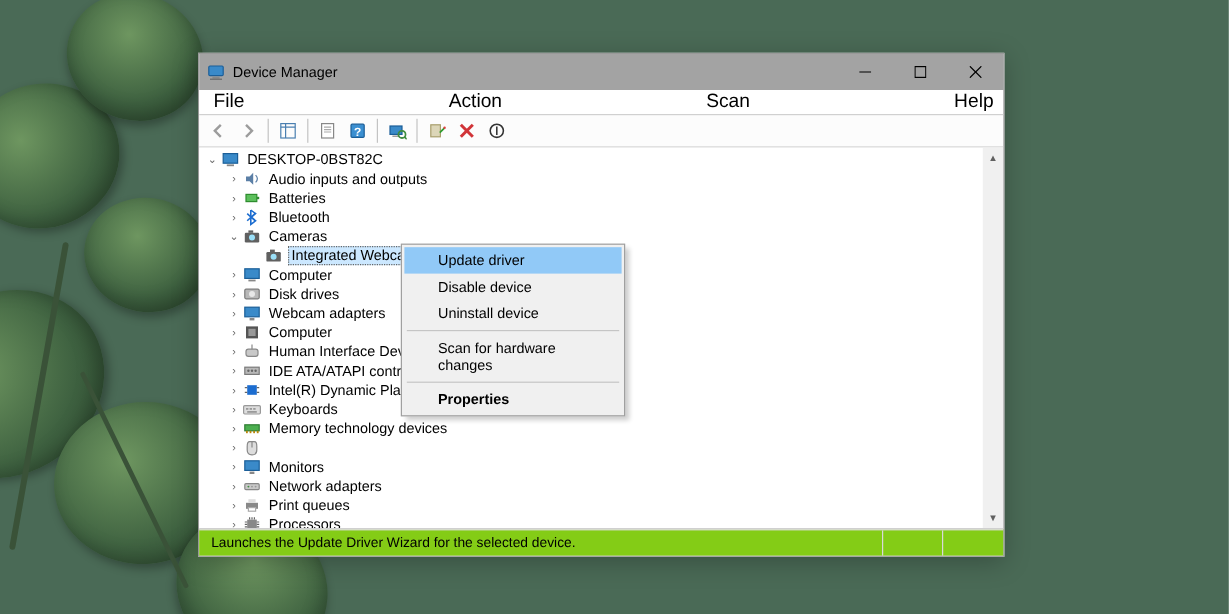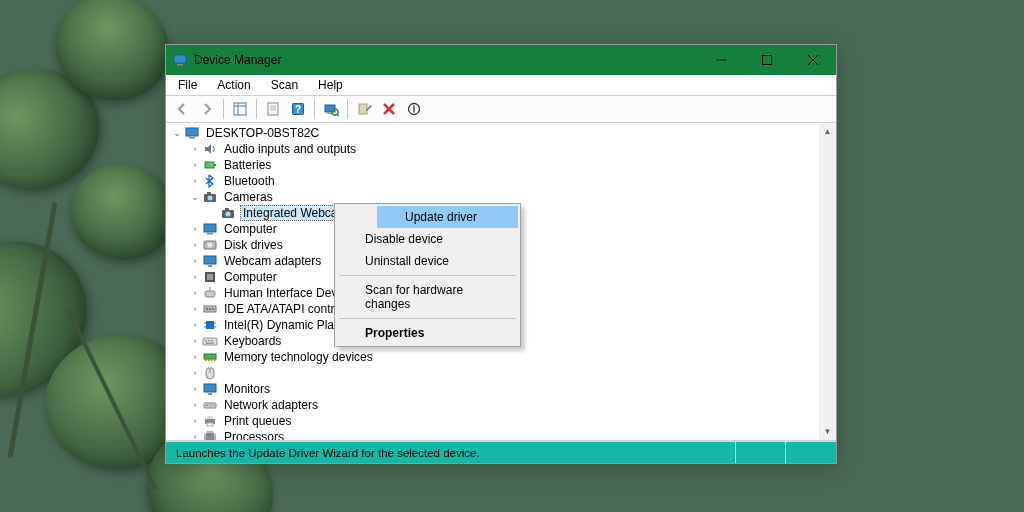--- a/index.html
+++ b/index.html
@@ -3,53 +3,53 @@
 <meta charset="utf-8">
 <style>
 * { margin: 0; padding: 0; box-sizing: border-box; font-family: 'Segoe UI', Tahoma, sans-serif; }
 body { width: 1024px; height: 512px; background: #4a6a56; position: relative; overflow: hidden; }
 
 
 .leaf { position: absolute; border-radius: 50% 50% 50% 50%; background: radial-gradient(ellipse at 40% 35%, #6e9660 0%, #3e6140 60%, #2d4b30 100%); box-shadow: inset -5px -5px 15px rgba(0,0,0,.25), 2px 4px 8px rgba(0,0,0,.3); }
 .stem { position: absolute; background: #3a5238; border-radius: 3px; }
 
 .window { position: absolute; left: 165px; top: 44px; width: 672px; height: 420px; background: #fff; border: 1px solid #999; display: flex; flex-direction: column; box-shadow: 0 4px 20px rgba(0,0,0,.25); }
-.titlebar { height: 30px; display: flex; align-items: center; padding-left: 6px; background: #15803d; }
+.titlebar { height: 30px; display: flex; align-items: center; padding-left: 6px; background: #a3a3a3; }
 .titlebar .icon-dm { width: 16px; height: 16px; margin-right: 6px; display: flex; align-items: center; justify-content: center; }
 .titlebar .title { font-size: 12px; flex: 1; color: #000; }
 .winbtns { display: flex; height: 100%; }
 .winbtn { width: 46px; display: flex; align-items: center; justify-content: center; cursor: pointer; }
 
-.menubar { height: 20px; display: flex; align-items: center; padding-left: 4px; gap: 4px; font-size: 12px; background: #fff; }
+.menubar { height: 20px; display: flex; align-items: center; padding-left: 4px; gap: 18px; font-size: 16px; background: #fff; justify-content: space-between; }
 .menubar span { padding: 2px 8px; cursor: default; }
 
 .toolbar { height: 28px; border-top: 1px solid #d0d0d0; border-bottom: 1px solid #d0d0d0; display: flex; align-items: center; padding: 0 4px; gap: 1px; background: #fcfcfc; }
 .tbtn { width: 24px; height: 24px; display: flex; align-items: center; justify-content: center; cursor: pointer; border: 1px solid transparent; }
 .tsep { width: 1px; height: 20px; background: #c3c3c3; margin: 0 3px; }
 
 .content { flex: 1; position: relative; border-bottom: 1px solid #d0d0d0; overflow: hidden; background: #fff; }
 .tree { position: absolute; left: 0; right: 17px; top: 0; bottom: 0; padding: 2px 0; font-size: 12px; color: #000; overflow: hidden; }
 .vscroll { position: absolute; right: 0; top: 0; bottom: 0; width: 17px; background: #f0f0f0; display: flex; flex-direction: column; align-items: center; justify-content: space-between; }
 .vscroll .arr { width: 17px; height: 17px; display: flex; align-items: center; justify-content: center; color: #606060; font-size: 8px; }
 
 .node { display: flex; align-items: center; height: 16px; padding-left: 4px; white-space: nowrap; }
 .node.root { padding-left: 4px; }
 .indent { display: inline-block; }
 .expander { width: 14px; text-align: center; color: #6a6a6a; font-size: 9px; cursor: pointer; display: inline-flex; align-items: center; justify-content: center; }
 .devicon { width: 16px; height: 16px; margin-right: 4px; display: inline-flex; align-items: center; justify-content: center; }
 .label { padding: 0 2px; }
 .selected .label { background: #cce8ff; border: 1px dotted #666; padding: 0 2px; }
 
-.statusbar { height: 22px; display: flex; align-items: center; font-size: 11.5px; padding-left: 4px; background: #14b8a6; border-top: 1px solid #d9d9d9; }
+.statusbar { height: 22px; display: flex; align-items: center; font-size: 11.5px; padding-left: 4px; background: #84cc16; border-top: 1px solid #d9d9d9; }
 .statusbar .cell { border-right: 1px solid #d9d9d9; height: 100%; display: flex; align-items: center; padding: 0 6px; }
 .statusbar .cell.first { flex: 1; border-left: none; }
 
 .ctxmenu { position: absolute; width: 187px; background: #f0f0f0; border: 1px solid #a0a0a0; box-shadow: 4px 4px 4px rgba(0,0,0,.2); font-size: 12px; padding: 2px; }
 .ctxitem { padding: 4px 10px 4px 28px; cursor: default; }
-.ctxitem.hov { background: #91c9f7; margin-left: 40px; }
+.ctxitem.hov { background: #91c9f7; }
 .ctxsep { height: 1px; background: #c5c5c5; margin: 3px 2px; }
 .ctxitem.bold { font-weight: 600; }
 
 
 .svg { display: block; }
 </style>
 </head>
 <body>
 
 <div class="leaf" style="left:-30px; top:70px; width:130px; height:120px; transform:rotate(-18deg);"></div>

